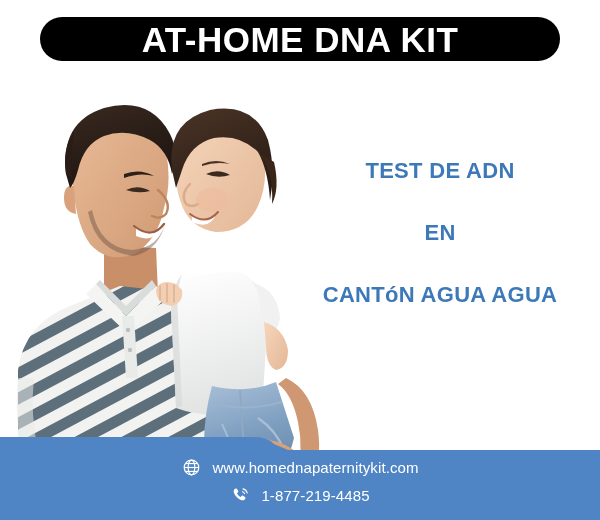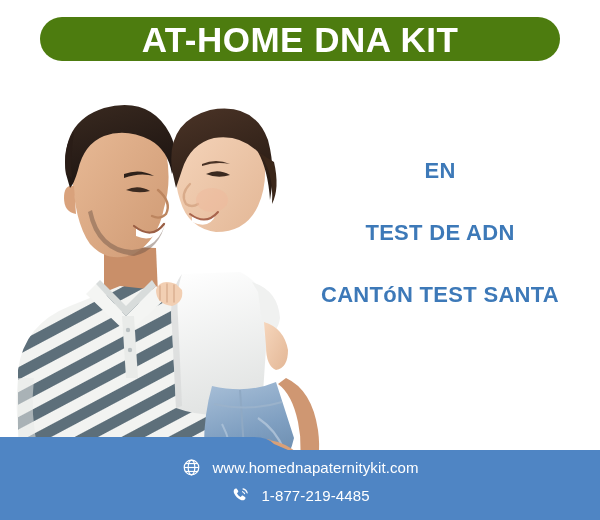--- a/index.html
+++ b/index.html
@@ -20,21 +20,21 @@
     overflow: hidden;
   }
 
   
   #header-pill {
     position: absolute;
     left: 40px;
     top: 17px;
     width: 520px;
     height: 44px;
-    background: #4d7c0f;
+    background: #000000;
     border-radius: 29px;
     display: flex;
     align-items: center;
     justify-content: center;
     box-sizing: border-box;
   }
   #header-pill-text {
     color: #ffffff;
     font-size: 35px;
     font-weight: bold;
@@ -270,23 +270,23 @@
         <path d="M 244 374 Q 252 390 250 400" stroke="#c08a63" stroke-width="1.8" fill="none"></path>
         <path d="M 268 374 Q 276 388 276 400" stroke="#c08a63" stroke-width="1.8" fill="none"></path>
 
         <path d="M 286 300 Q 312 312 318 352 Q 322 382 312 400 L 296 400
                  Q 304 372 298 344 Q 292 316 278 306 Z" fill="#cf9772"></path>
       </g>
     </svg>
   </div>
 
   <div id="headline-block">
+    <div id="headline-line-1" class="headline-line">TEST DE ADN</div>
     <div id="headline-line-2" class="headline-line">EN</div>
-    <div id="headline-line-1" class="headline-line">TEST DE ADN</div>
-    <div id="headline-line-3" class="headline-line">CANTóN TEST SANTA</div>
+    <div id="headline-line-3" class="headline-line">CANTóN AGUA AGUA</div>
   </div>
 
   <div id="footer-bar">
     <svg id="footer-shape" width="600" height="90" viewBox="0 0 600 90" preserveAspectRatio="none">
       <path d="M 0 7 L 252 7 Q 268 7 274 14 L 288 20 L 600 20 L 600 90 L 0 90 Z" fill="#4f85c4"></path>
     </svg>
 
     <div id="footer-content">
 
       <div id="footer-row-web" class="footer-row">

